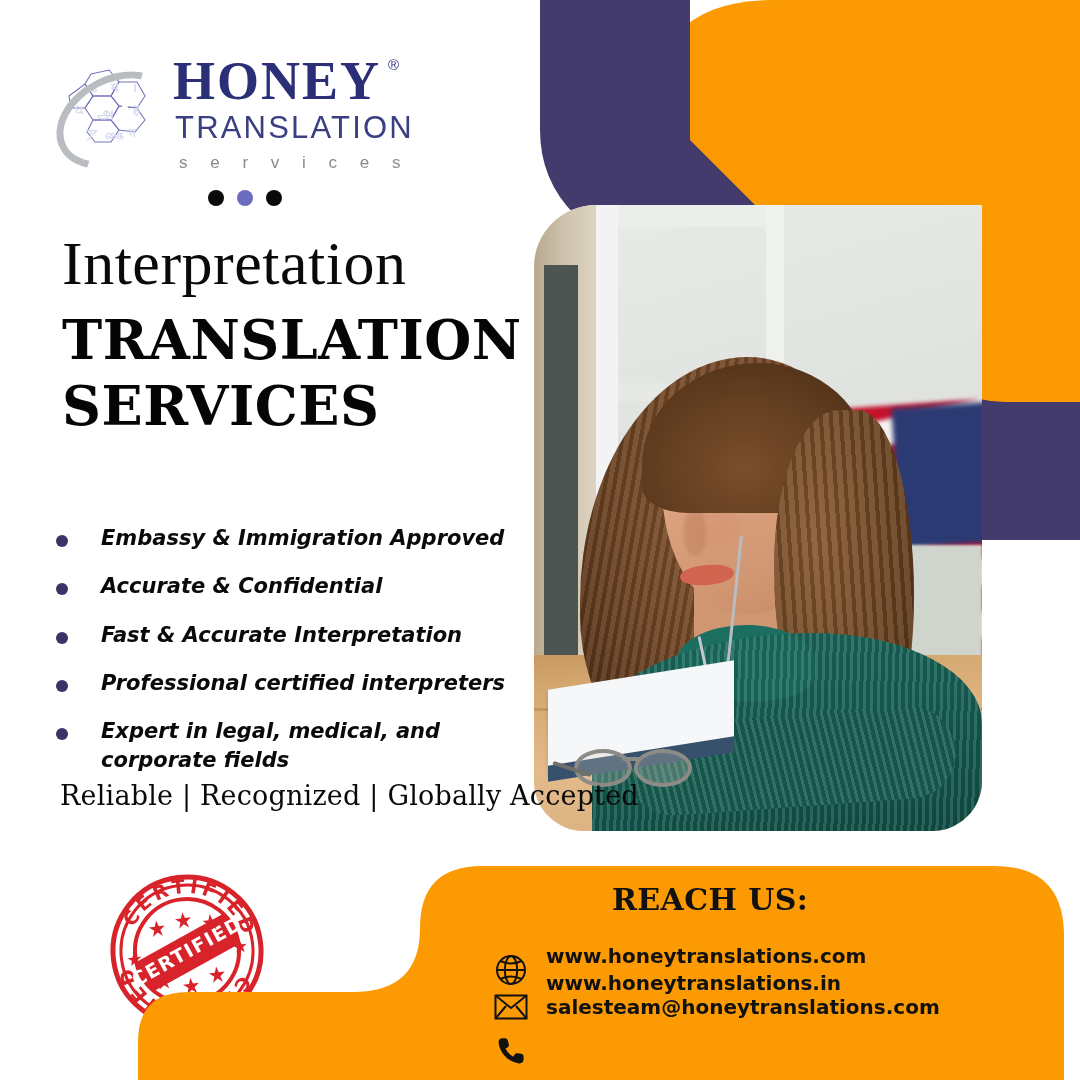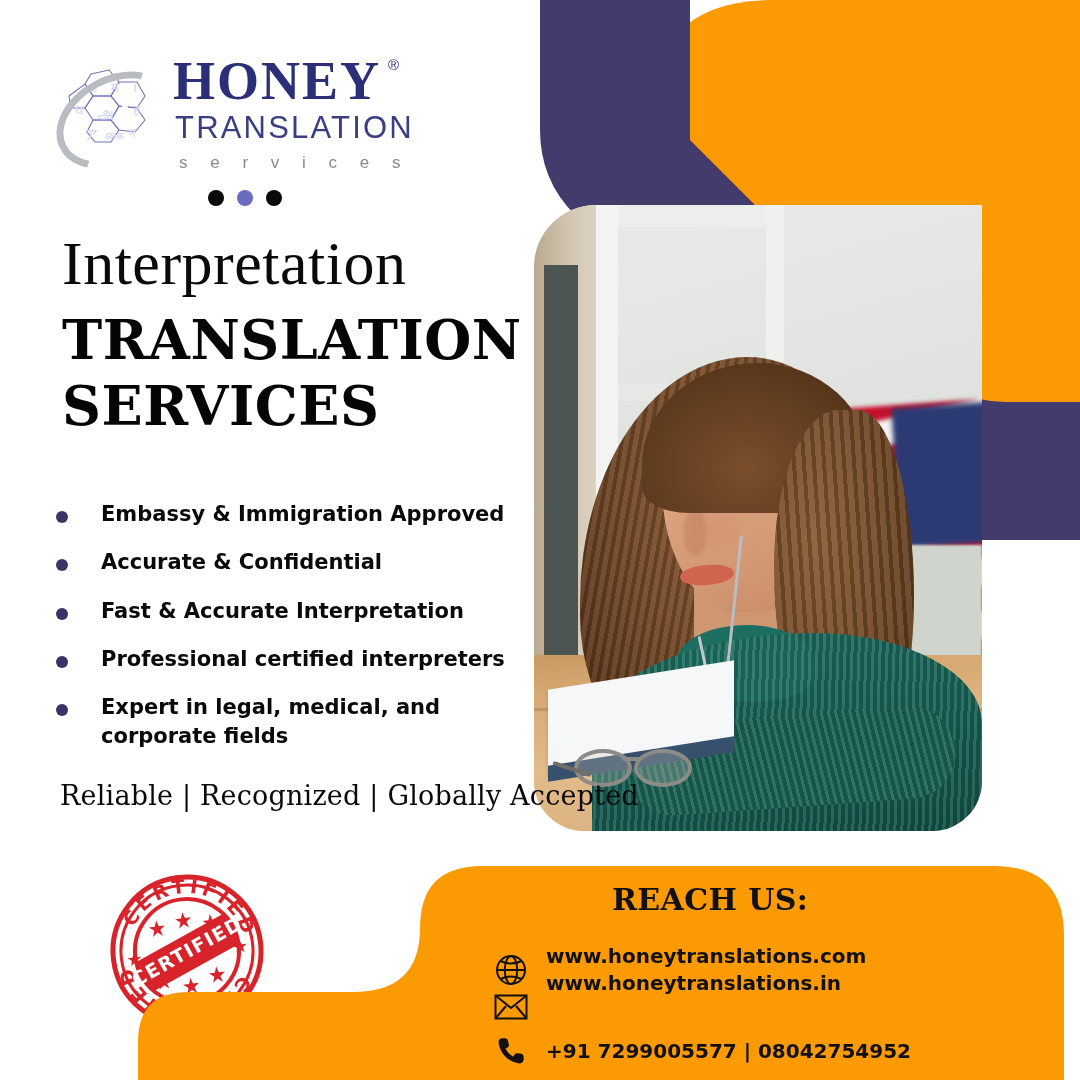--- a/index.html
+++ b/index.html
@@ -125,21 +125,21 @@
   #dots{position:absolute;left:208px;top:190px;display:flex;gap:13px;align-items:center;}
   #dots span{width:16px;height:16px;border-radius:50%;display:block;}
 
   
   #title-script{position:absolute;left:62px;top:232px;font-family:"Liberation Serif",serif;
     font-weight:400;font-size:62px;color:#0a0a0a;line-height:1;letter-spacing:.5px;}
   #title-main{position:absolute;left:62px;top:308px;font-family:"DejaVu Serif",serif;
     font-weight:700;font-size:54px;color:#050505;line-height:1.22;letter-spacing:.5px;}
 
   
-  #bullets{position:absolute;left:56px;top:500px;width:470px;}
+  #bullets{position:absolute;left:56px;top:524px;width:470px;font-style:italic;}
   .bullet-row{display:flex;align-items:flex-start;margin-bottom:20px;}
   .bullet-dot{width:12px;height:12px;border-radius:50%;background:#3B3365;margin-top:11px;flex:0 0 12px;}
   .bullet-text{margin-left:33px;font-family:"DejaVu Sans",sans-serif;font-weight:700;
     font-size:21px;color:#0a0a0a;line-height:1.35;}
 
   #tagline{position:absolute;left:60px;top:780px;font-family:"DejaVu Serif",serif;
     font-weight:400;font-size:27px;color:#0a0a0a;letter-spacing:.2px;}
 
   
   #stamp{position:absolute;left:104px;top:868px;width:166px;height:166px;}
@@ -339,24 +339,24 @@
 
   <div class="c-row" id="row-mail">
     <div class="c-icon">
       <svg width="34" height="26" viewBox="0 0 34 26" fill="none" stroke="#111" stroke-width="2">
         <rect x="1.5" y="1.5" width="31" height="23"></rect>
         <path d="M1.5 1.5 L17 14 L32.5 1.5"></path>
         <path d="M1.5 24.5 L12 12"></path>
         <path d="M32.5 24.5 L22 12"></path>
       </svg>
     </div>
+    <div class="c-text">salesteam@honeytranslations.com</div>
   </div>
 
   <div class="c-row" id="row-phone">
     <div class="c-icon">
       <svg width="32" height="32" viewBox="0 0 32 32">
         <path fill="#111" d="M7.2 3.2 C5 3.2 3.4 5 3.6 7.2 C4.4 17.6 13.4 27.2 24.2 28.4 C26.6 28.7 28.6 26.9 28.6 24.6 L28.6 21.6 C28.6 20.2 27.6 19 26.2 18.8 L22.4 18.2 C21.2 18 20 18.6 19.4 19.7 L18.3 21.7 C14.9 19.9 12.1 17 10.5 13.6 L12.5 12.4 C13.6 11.8 14.1 10.5 13.8 9.3 L12.9 5.7 C12.6 4.2 11.4 3.2 9.9 3.2 Z"></path>
       </svg>
     </div>
-    <div class="c-text">+91 7299005577  |  08042754952</div>
   </div>
 
 </div>
 
 </body></html>

